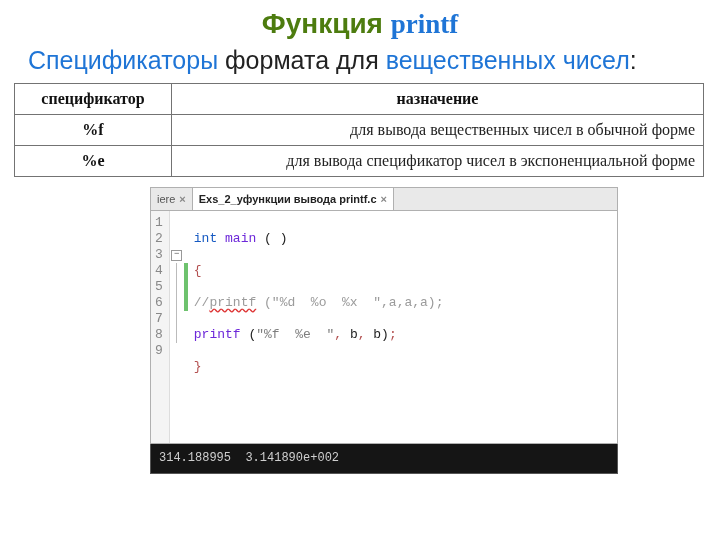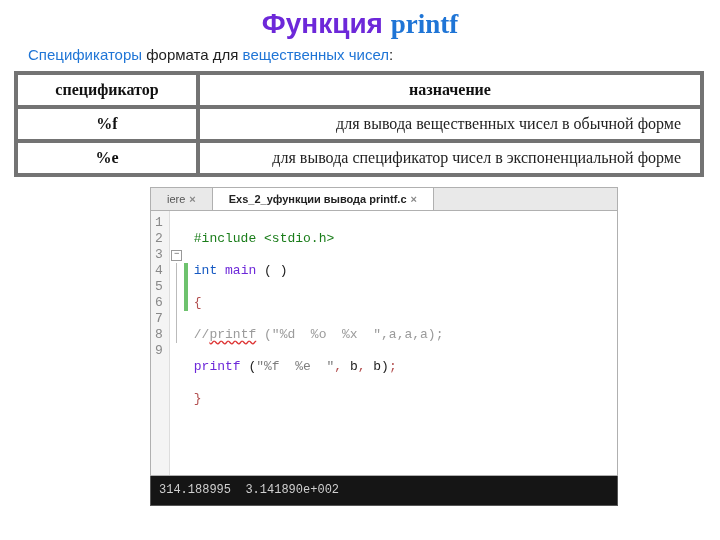--- a/index.html
+++ b/index.html
@@ -9,41 +9,41 @@
     background: #fff;
     font-family: Arial, sans-serif;
     box-sizing: border-box;
   }
   .title {
     text-align: center;
     font-size: 28px;
     font-weight: bold;
     margin: 8px 0 6px;
   }
-  .title .t1 { color: #6d28d9; }
+  .title .t1 { color: #4d7c0f; }
   .title .t2 { color: #1f75d6; font-family: "Times New Roman", serif; font-size: 27px; }
   .subtitle {
-    font-size: 15px;
+    font-size: 25px;
     margin: 4px 14px 8px 28px;
     font-family: Arial, sans-serif;
   }
   .subtitle .s1 { color: #1f75d6; }
   .subtitle .s2 { color: #222; }
   .subtitle .s3 { color: #1f75d6; }
   .subtitle .s4 { color: #222; }
   table.spec {
     border-collapse: collapse;
     width: 690px;
     margin: 0 14px 10px 14px;
     font-family: "Times New Roman", serif;
     font-size: 16px;
   }
   table.spec th, table.spec td {
-    border: 4px solid #737373;
-    padding: 6px 19px;
+    border: 1px solid #737373;
+    padding: 6px 8px;
   }
   table.spec th {
     background: #fff;
     font-weight: bold;
     text-align: center;
     color: #111;
   }
   table.spec td.col1 {
     text-align: center;
     font-weight: bold;
@@ -65,21 +65,21 @@
     border: 1px solid #b0b0b0;
     border-bottom: none;
     height: 22px;
     font-family: Verdana, Arial, sans-serif;
     font-size: 11px;
     align-items: stretch;
   }
   .tab {
     display: flex;
     align-items: center;
-    padding: 0 16px;
+    padding: 0 6px;
     border-right: 1px solid #b0b0b0;
     gap: 4px;
   }
   .tab.partial {
     color: #555;
     background: #e9e9e9;
   }
   .tab.active {
     background: #fff;
     color: #222;
@@ -260,21 +260,20 @@
       <div class="changebar"></div>
       <div class="changebar"></div>
       <div class="changebar mod"></div>
       <div class="changebar mod"></div>
       <div class="changebar mod"></div>
       <div class="changebar"></div>
       <div class="changebar"></div>
       <div class="changebar"></div>
     </div>
     <div class="code">
-<div class="line"><span class="tok-pp">#include</span><span> </span><span class="tok-pp">&lt;stdio.h&gt;</span></div>
 <div class="line"><span class="tok-type">int</span><span> </span><span class="tok-fn">main</span><span> </span><span class="tok-id">(</span><span> </span><span class="tok-id">)</span></div>
 <div class="line"><span class="tok-punc">{</span></div>
 <div class="line"><span class="tok-cmt">//</span><span class="tok-cmt tok-wavy">printf</span><span class="tok-cmt"> ("%d  %o  %x  ",a,a,a);</span></div>
 <div class="line"><span class="tok-fn">printf</span><span> </span><span class="tok-id">(</span><span class="tok-str">"%f  %e  "</span><span class="tok-punc">,</span><span class="tok-id"> b</span><span class="tok-punc">,</span><span class="tok-id"> b</span><span class="tok-id">)</span><span class="tok-punc">;</span></div>
 <div class="line"><span class="tok-punc">}</span></div>
 <div class="line"></div>
     </div>
   </div>
 
   <div class="console"><div>314.188995  3.141890e+002</div></div>

